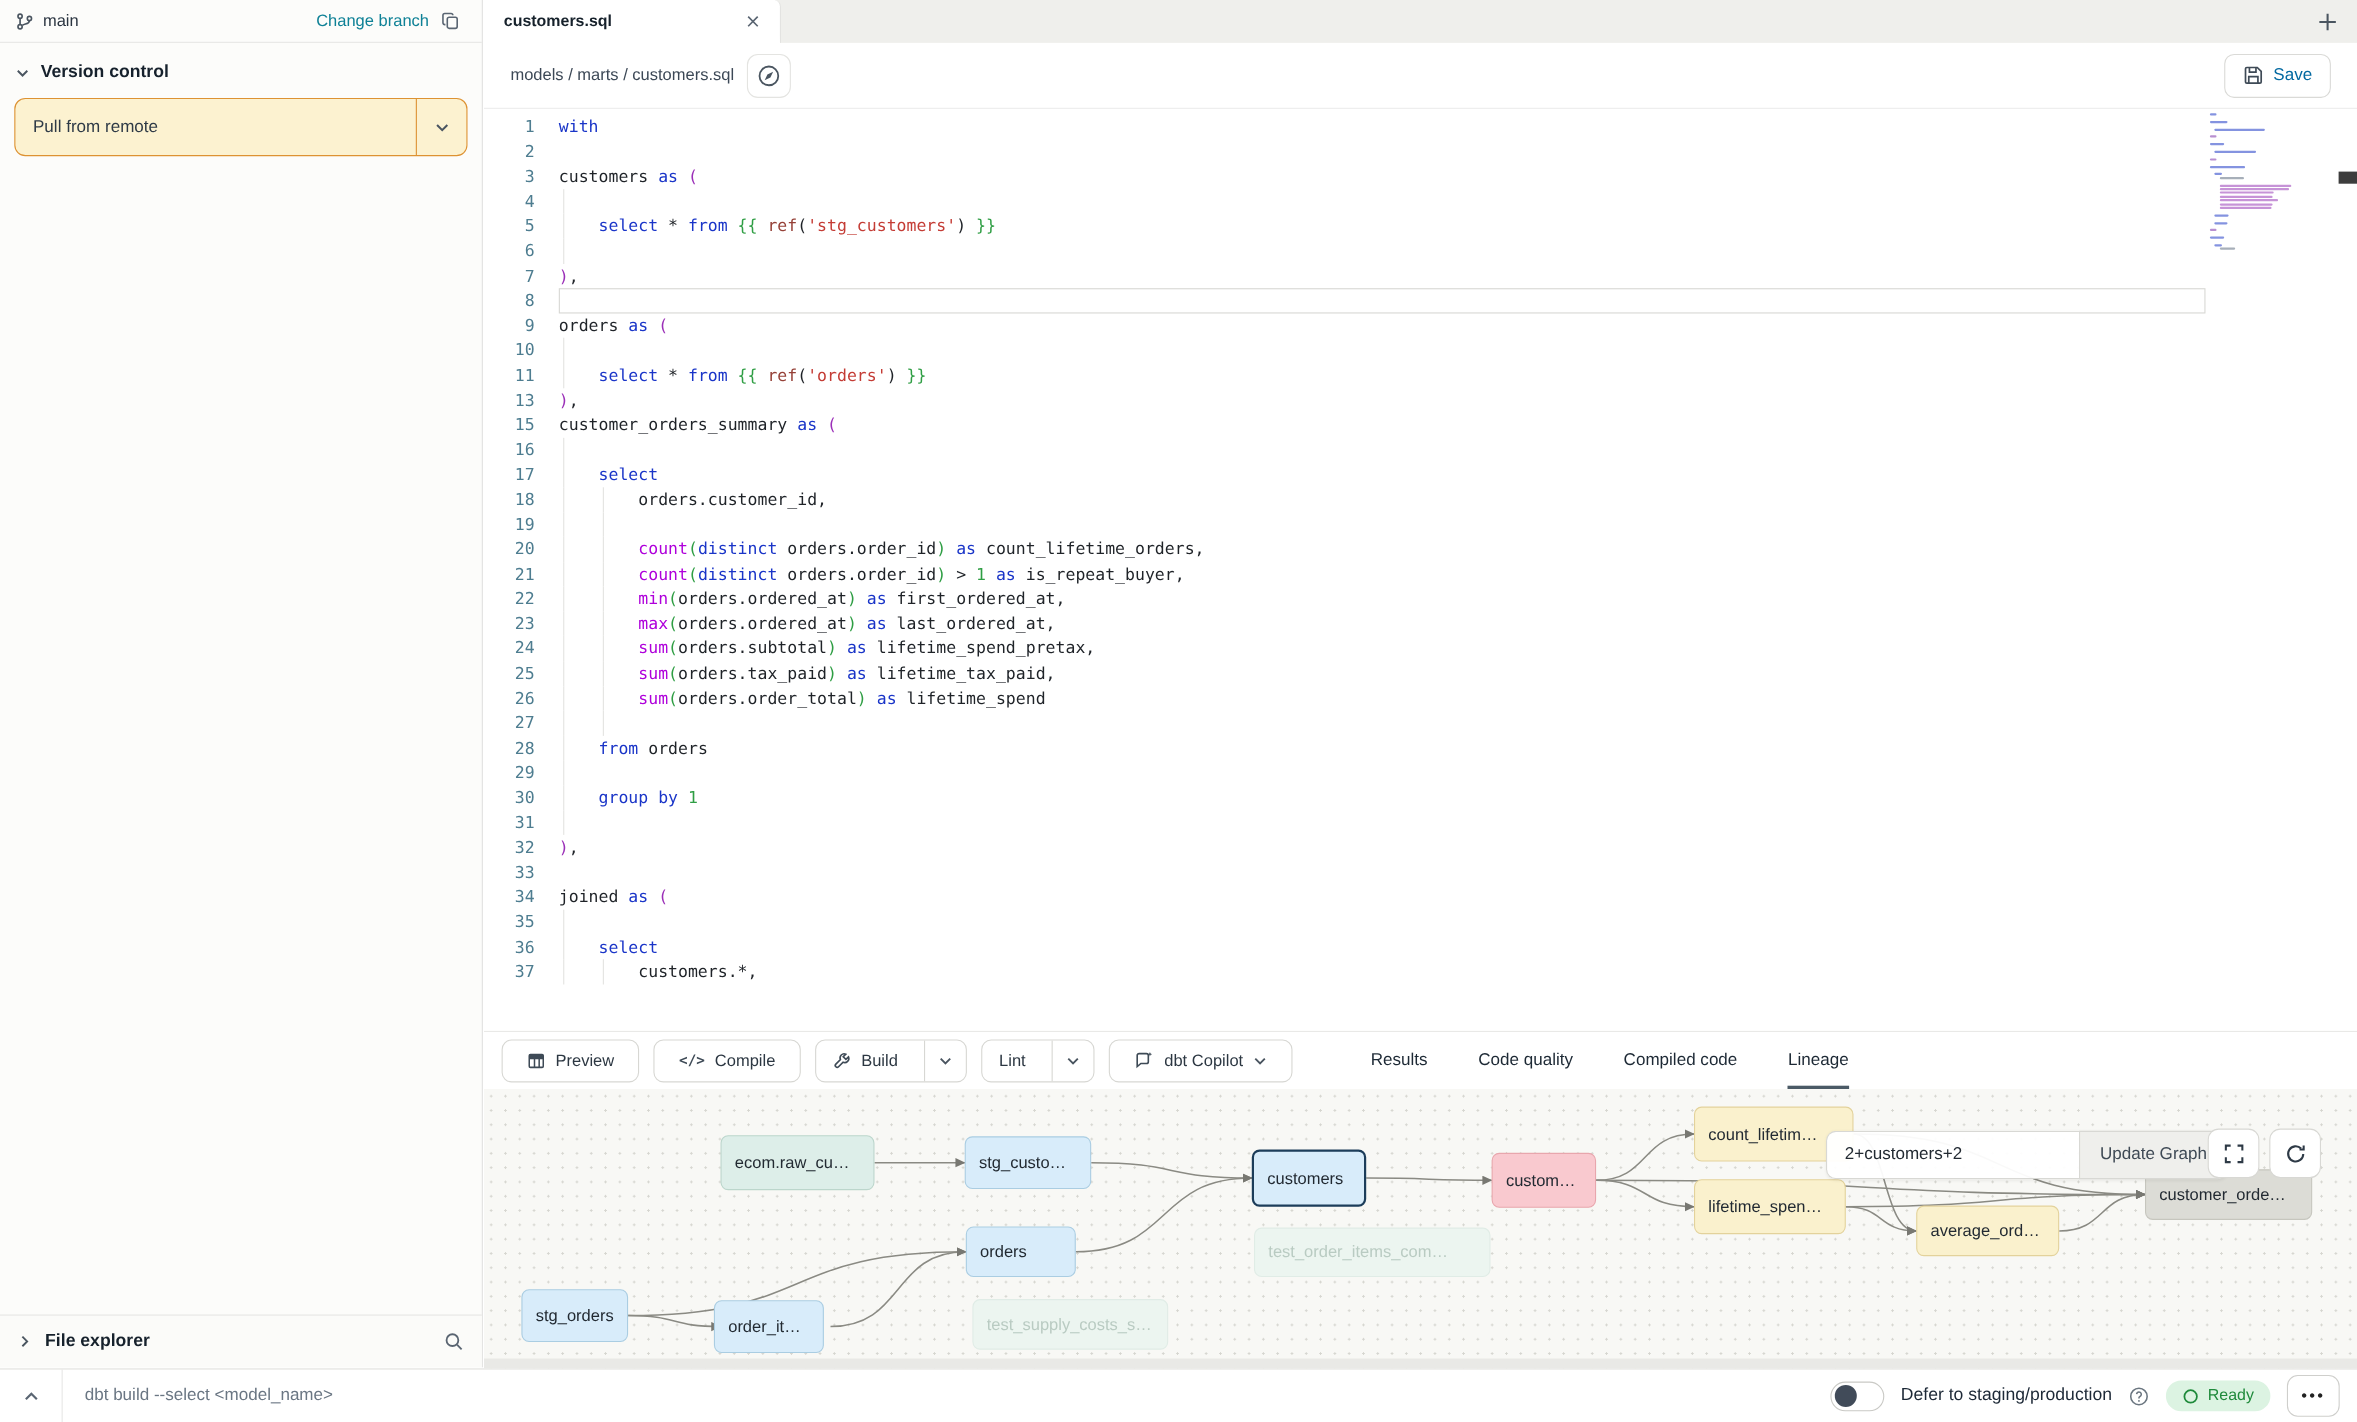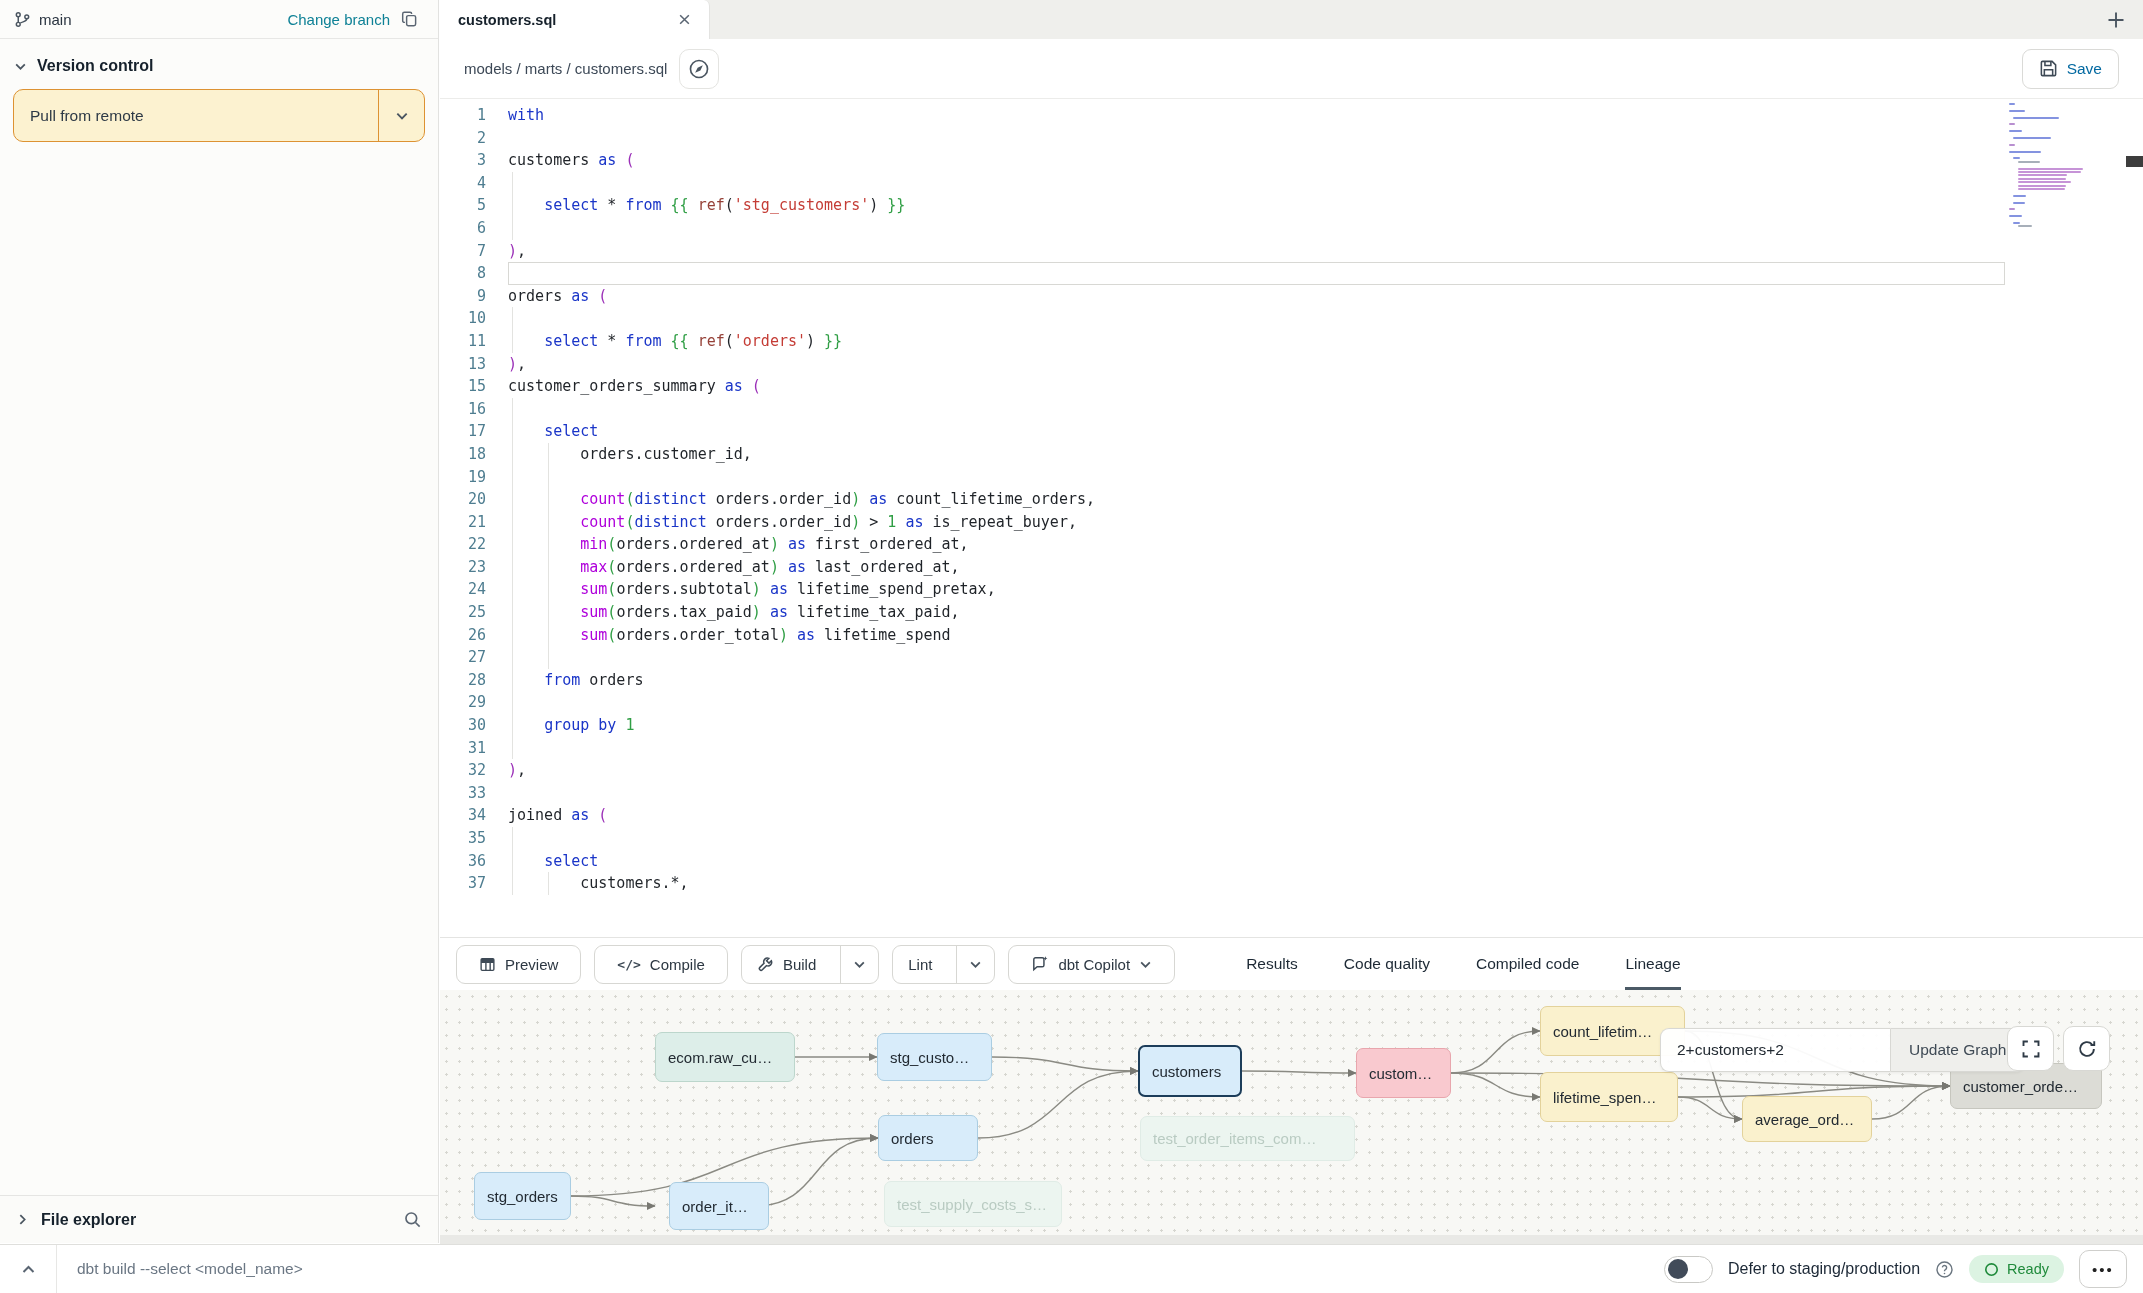--- a/index.html
+++ b/index.html
@@ -373,21 +373,21 @@
           </div>
           <div class="lin-node nt-model" style="left: 438px; top: 125px; width: 100px; height: 46px;">
             <span>orders</span>
           </div>
           <div class="lin-node nt-test" style="left: 700px; top: 126px; width: 215px; height: 45px;">
             <span>test_order_items_com…</span>
           </div>
           <div class="lin-node nt-model" style="left: 34px; top: 182px; width: 97px; height: 48px;">
             <span>stg_orders</span>
           </div>
-          <div class="lin-node nt-model" style="left: 229px; top: 192px; width: 100px; height: 48px;">
+          <div class="lin-node nt-model" style="left: 209px; top: 192px; width: 100px; height: 48px;">
             <span>order_it…</span>
           </div>
           <div class="lin-node nt-test" style="left: 444px; top: 191px; width: 178px; height: 46px;">
             <span>test_supply_costs_s…</span>
           </div>
         </div>
       <div id="lin-overlay">
         <input id="lin-search" value="2+customers+2" style="">
         <button id="lin-update">Update Graph</button>
       </div>

